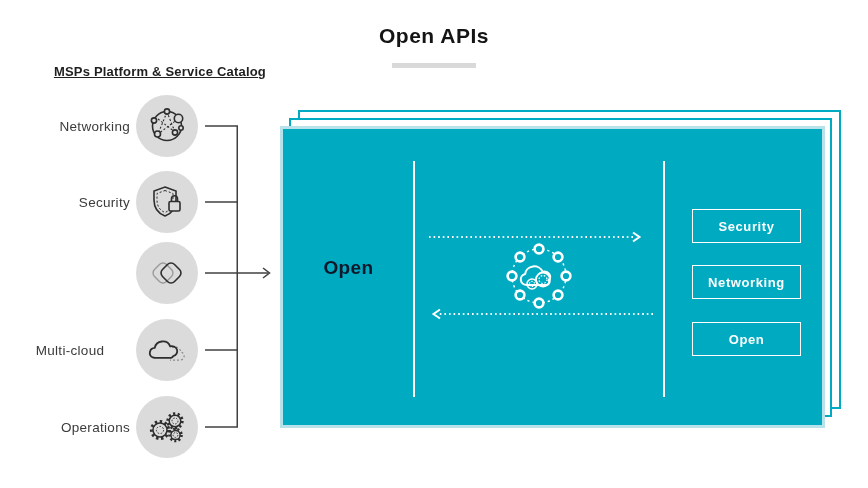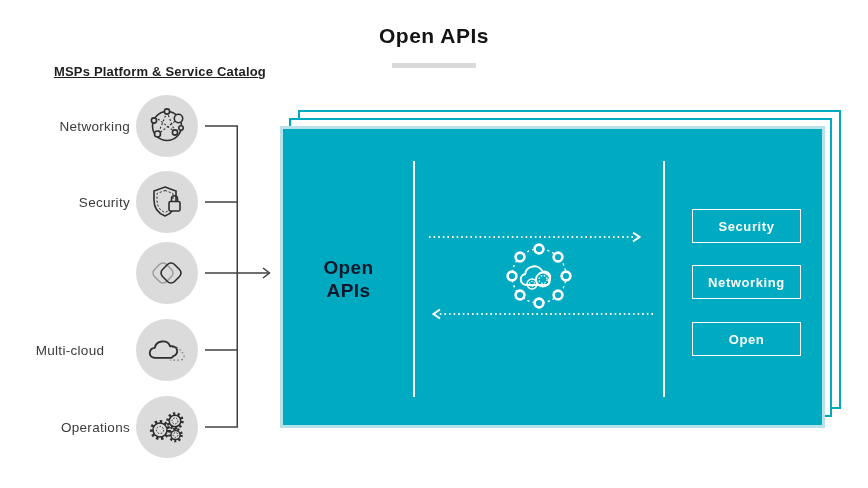--- a/index.html
+++ b/index.html
@@ -161,21 +161,20 @@
     </svg>
   </div>
 
   <div class="stack-outline outline-back"></div>
   <div class="stack-outline outline-mid"></div>
 
   <div class="api-box">
 
     <div class="api-box-label">
       <div>Open</div>
-      <div>APIs</div>
     </div>
 
     <div class="separator sep-left"></div>
     <div class="separator sep-right"></div>
 
     <svg class="flow-svg" width="240" height="170" viewBox="0 0 240 170">
       <g stroke="#ffffff" fill="none">
         <g>
           <line x1="6" y1="38" x2="212" y2="38" stroke-width="2" stroke-dasharray="1.6 3"></line>
           <path d="M210 33.5 L216.5 38 L210 42.5" stroke-width="2"></path>

